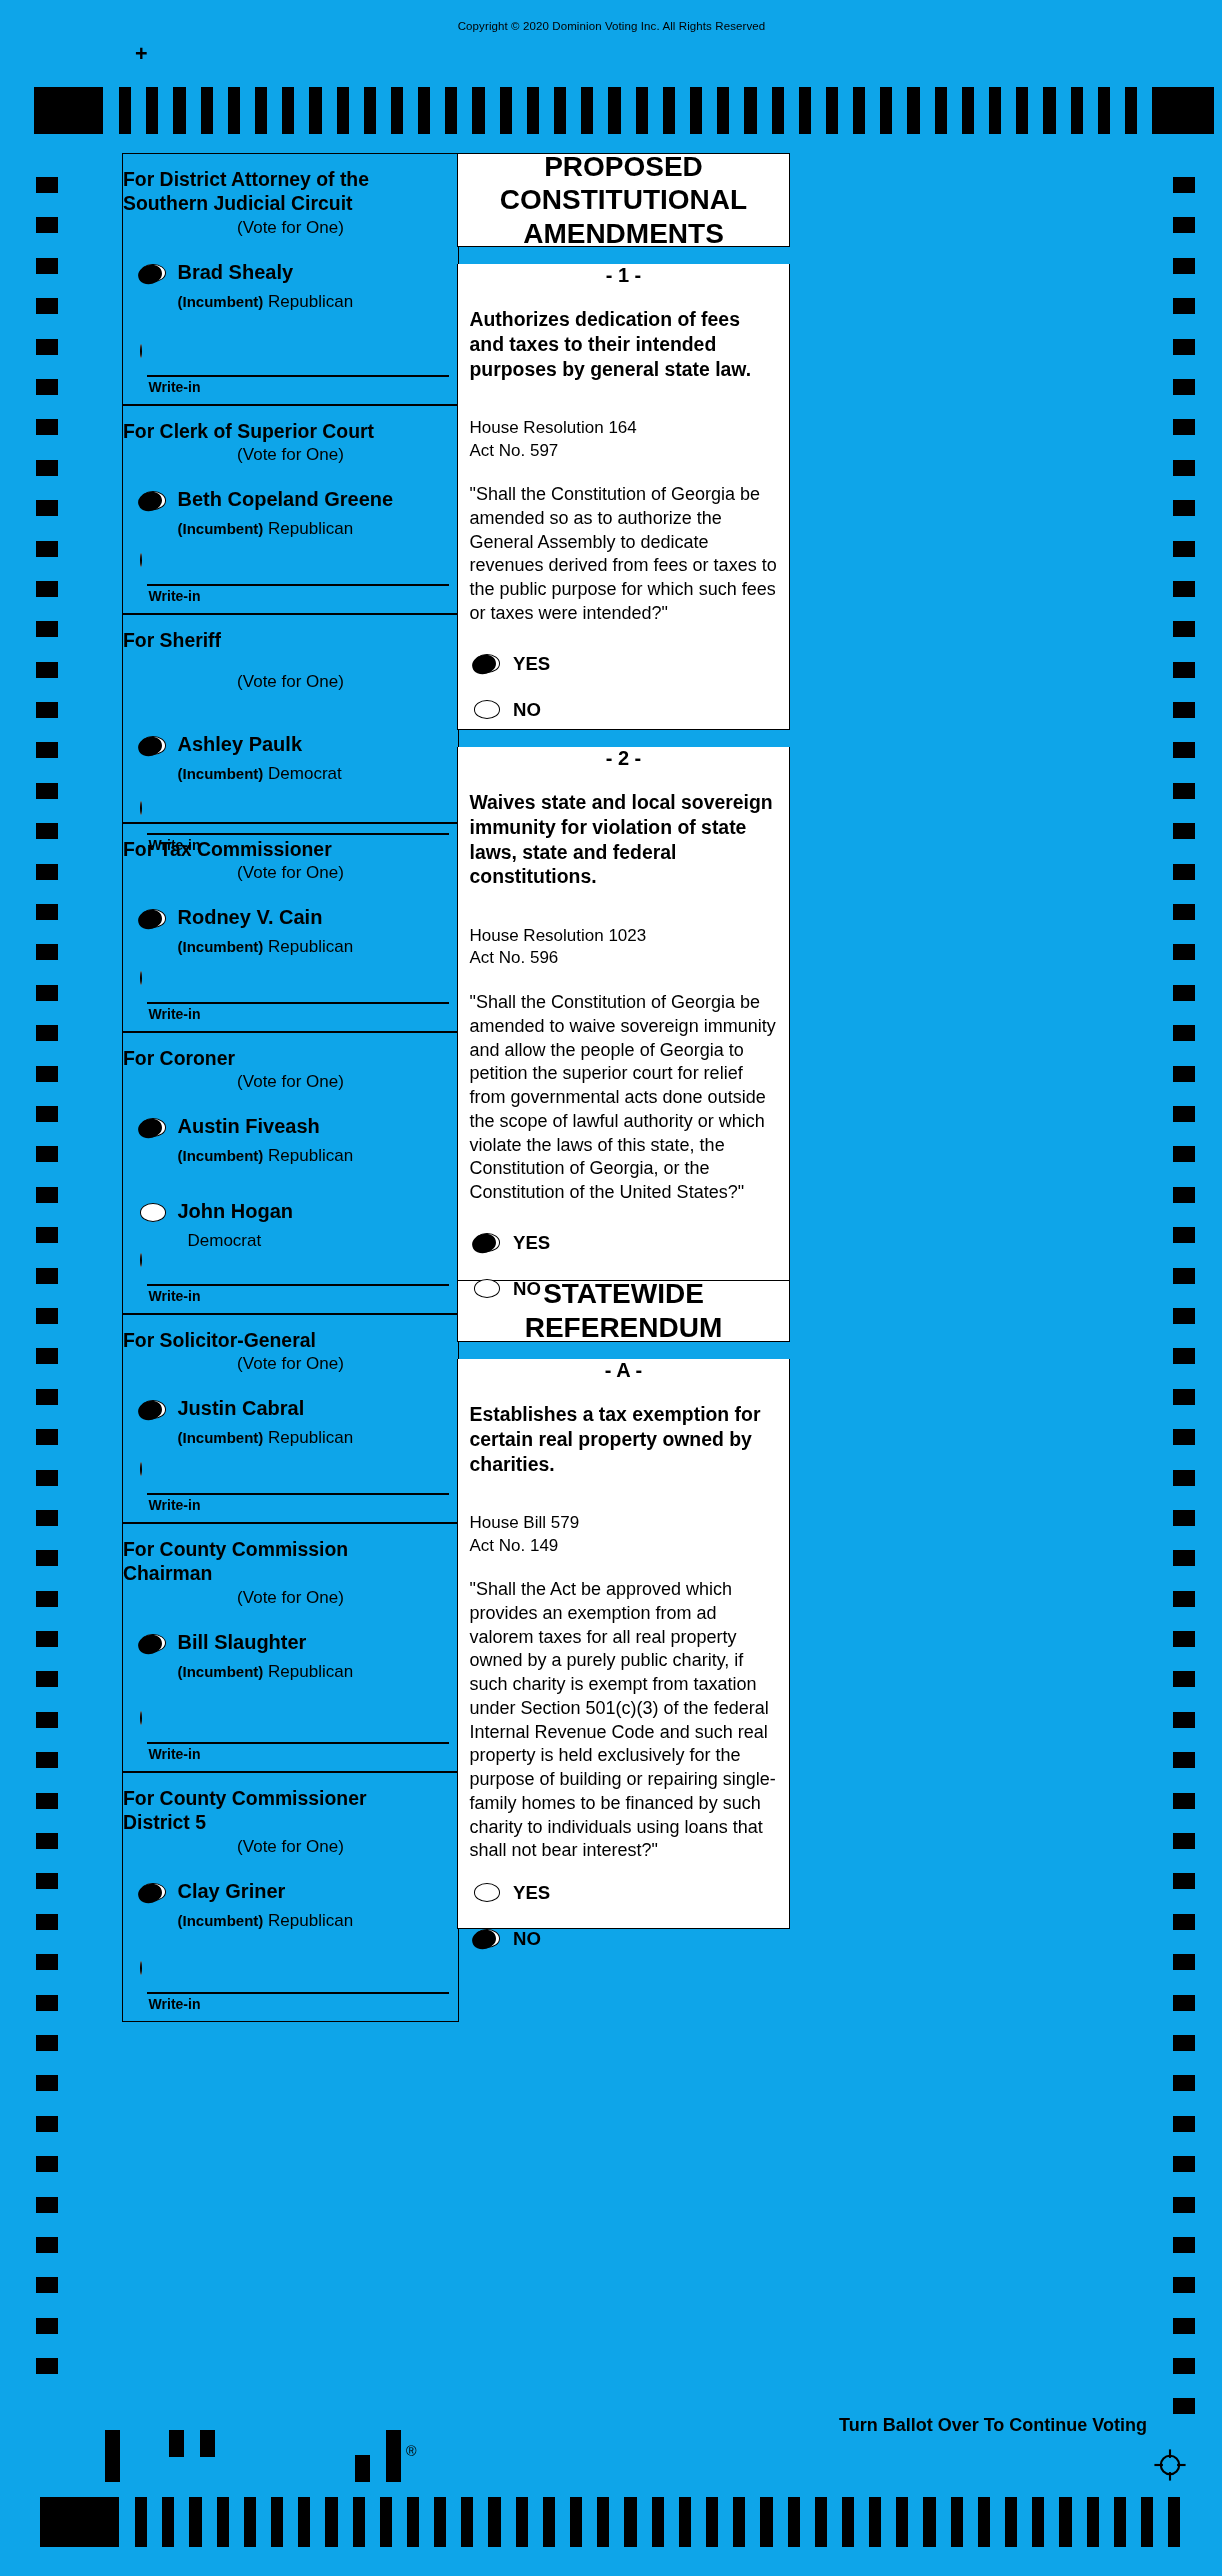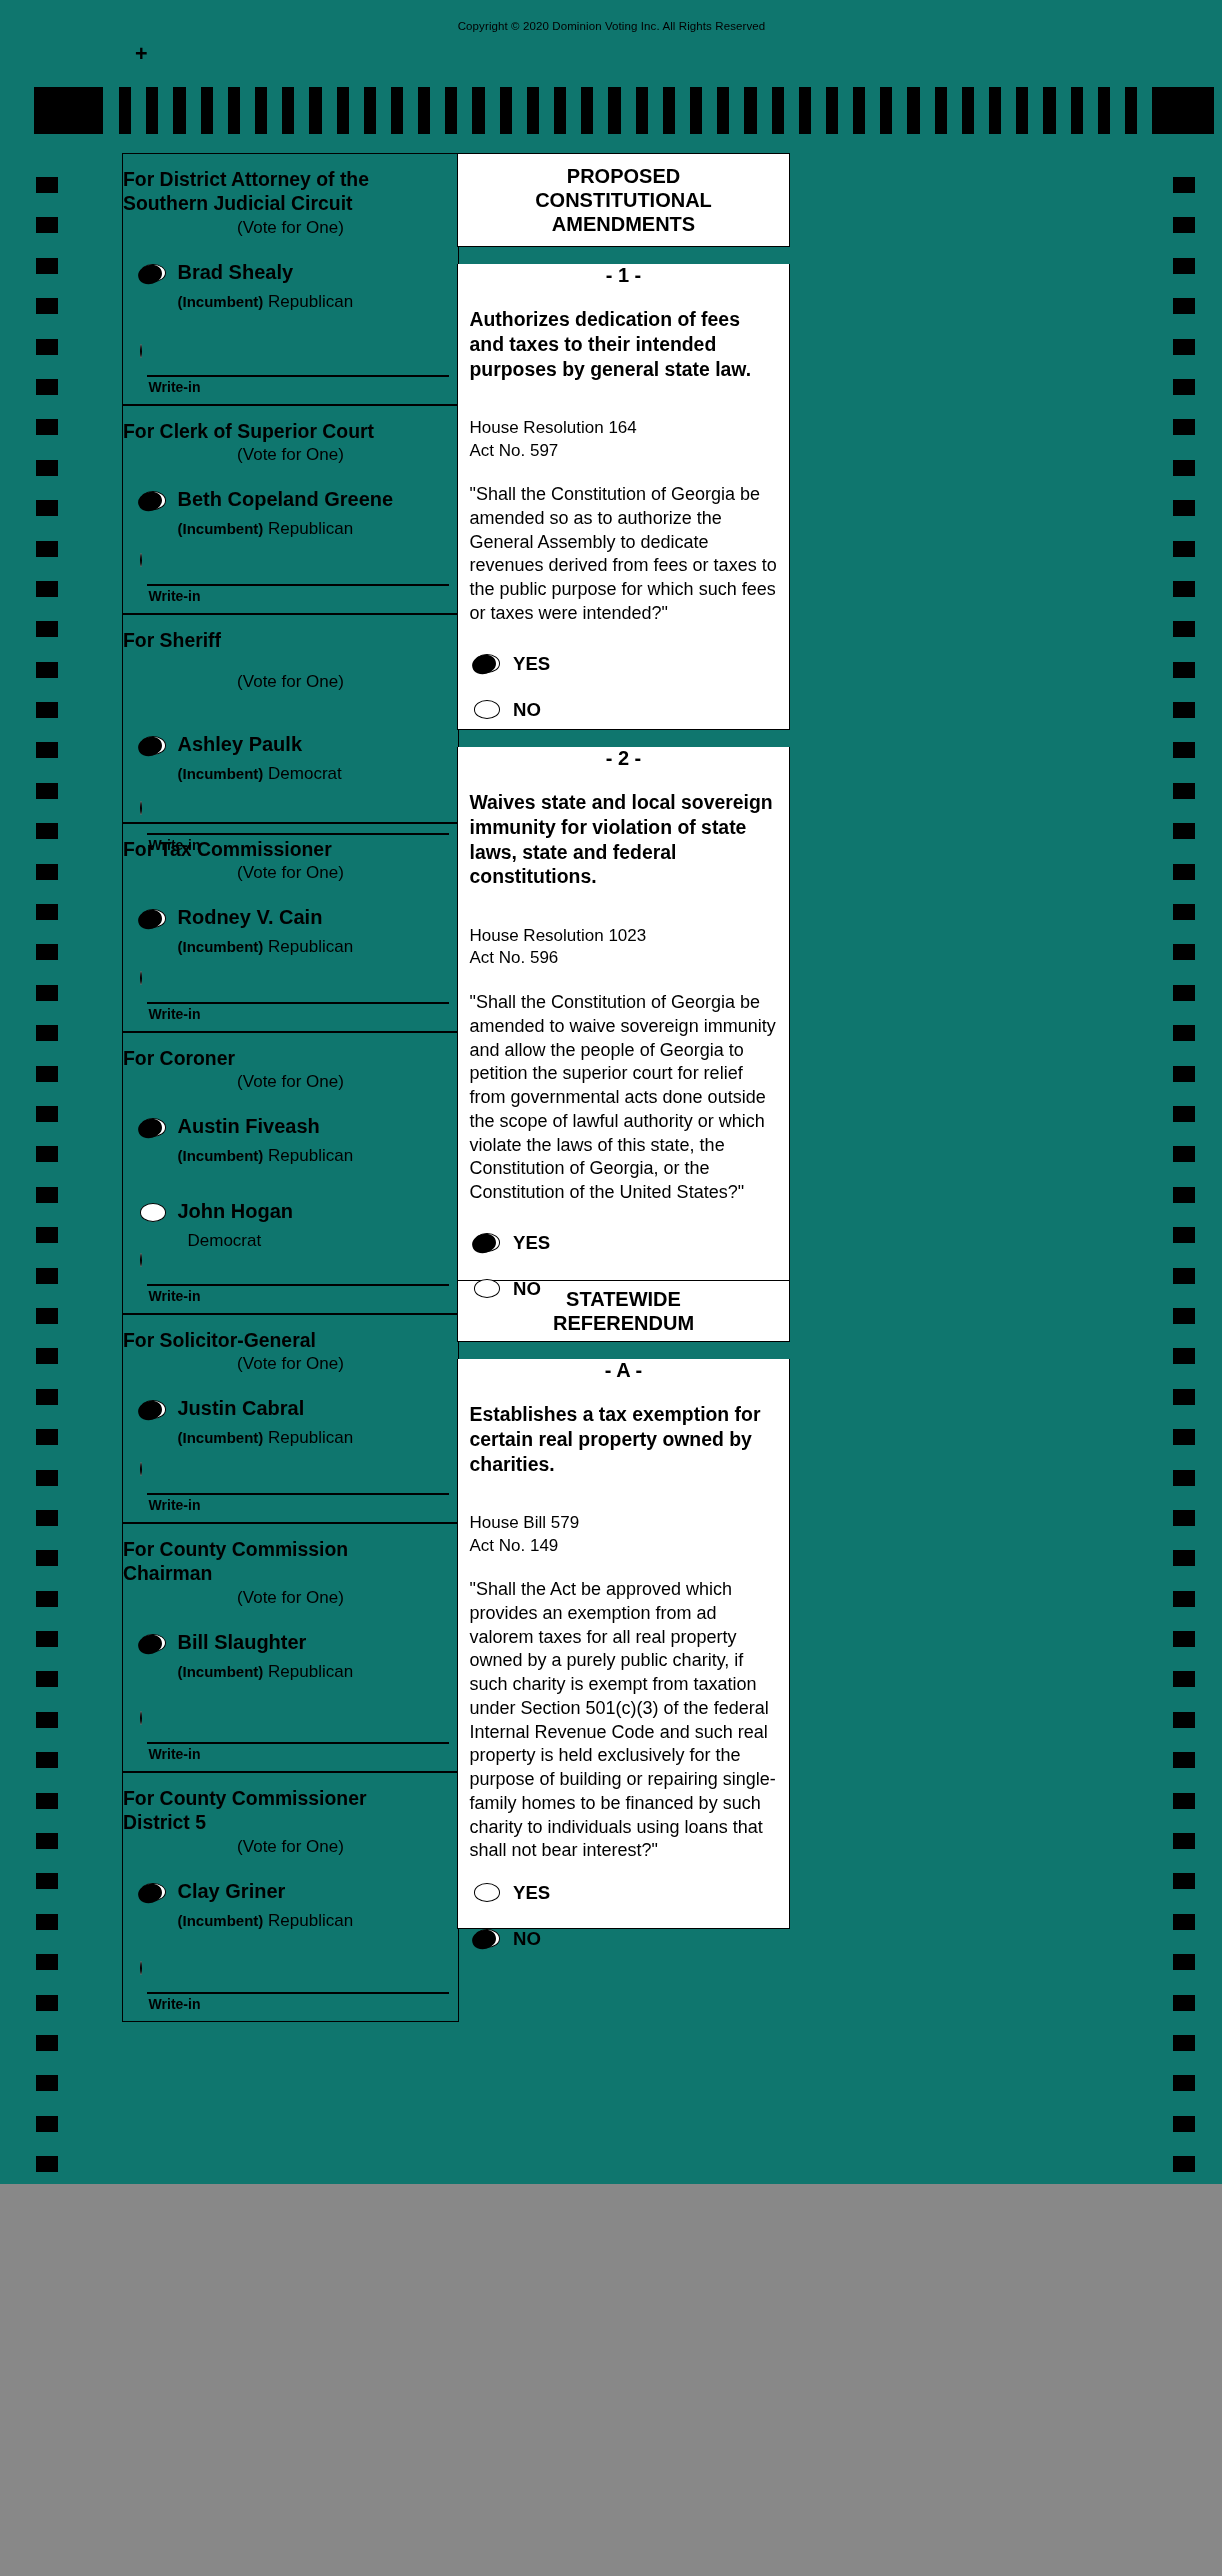--- a/index.html
+++ b/index.html
@@ -1,16 +1,16 @@
 <!DOCTYPE html>
 <html style="font-size:11.5px"><head>
 <meta charset="utf-8">
 <style>
   html,body{margin:0;padding:0;background:#888;}
-  #page{position:relative;width:1223px;height:2184px;background:#0f766e;color:#000;
+  #page{position:relative;width:1223px;height:2576px;background:#0ea5e9;color:#000;
         font-family:"Liberation Sans","DejaVu Sans",sans-serif;overflow:hidden;}
 
   
   .timing-row{position:absolute;display:flex;align-items:stretch;}
   #top-row{left:34px;top:87px;height:47px;}
   #bottom-row{left:40px;top:2497px;height:50px;}
   .lead{width:69px;background:#000;margin-right:16px;flex:none;}
   #bottom-row .lead{width:79px;}
   .vbar{width:12.2px;background:#000;margin-right:15px;flex:none;}
   .trail{width:62px;background:#000;flex:none;}
@@ -54,21 +54,21 @@
   .cand-detail .qual{font-weight:bold;font-size:15px;}
   .writein-group{margin-top:auto;padding:0 8.6px 0 17px;}
   .writein-oval-row{margin-bottom:18.6px;}
   .writein-line{border-top:2.2px solid #000;margin-left:7.2px;}
   .writein-label{font-size:14px;font-weight:bold;padding:2.2px 0 0 8.6px;}
 
   
   .mbox{border:1.4px solid #000;box-sizing:border-box;background:#fff;}
   .mbox + .mbox{border-top:none;}
   .mheader{display:flex;align-items:center;justify-content:center;text-align:center;
-           font-size:20px;font-weight:bold;line-height:1.2;}
+           font-size:28px;font-weight:bold;line-height:1.2;}
   #amend-header{height:94px;}
   #ref-header{height:61px;}
   #amend-1{height:466px;}
   #amend-2{height:534px;}
   #ref-a{height:570px;}
   .mnum{margin-top:17px;text-align:center;font-size:20px;font-weight:bold;}
   .msummary{margin-top:20px;padding:0 11.5px;font-size:19.4px;font-weight:bold;line-height:1.28;}
   .mauth{margin-top:36px;padding:0 11.5px;font-size:17px;line-height:1.3;}
   .mquestion{margin-top:21.5px;padding:0 10px 0 11.5px;font-size:18px;line-height:1.32;}
   .choices{margin-top:27px;padding-left:16px;display:flex;flex-direction:column;gap:24px;}

